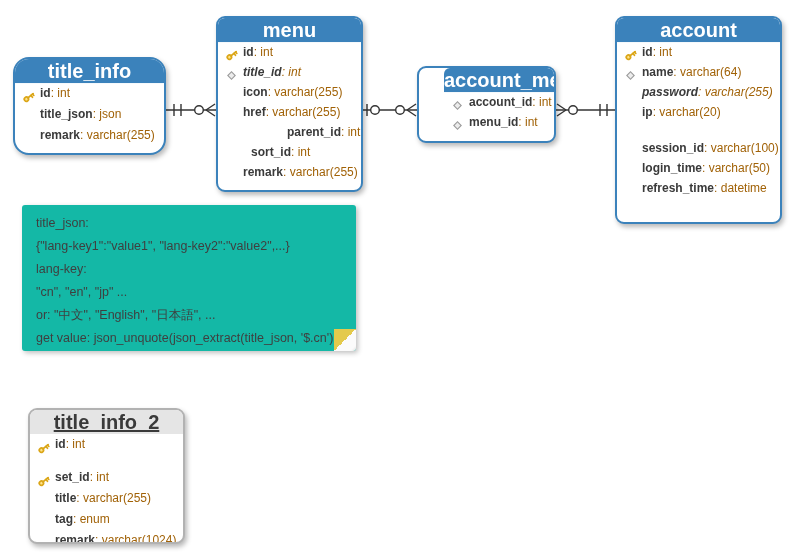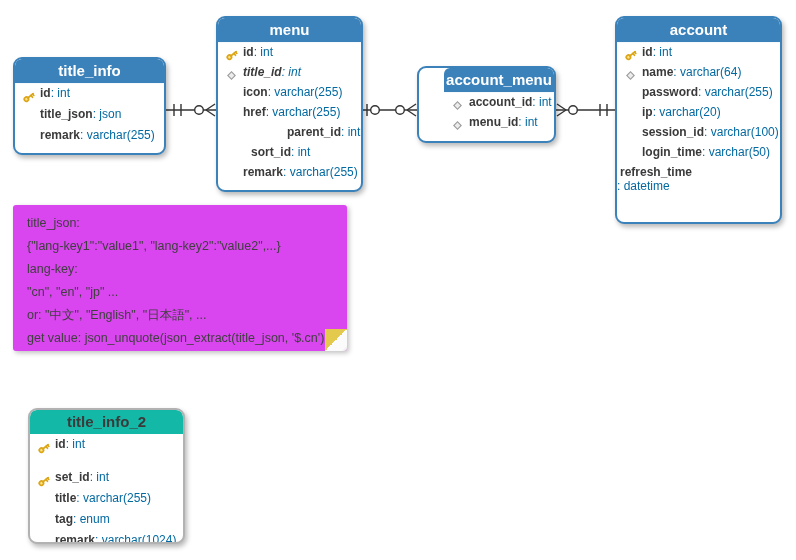--- a/index.html
+++ b/index.html
@@ -8,35 +8,35 @@
     font-family:"Liberation Sans",sans-serif;overflow:hidden;
   }
   #connector-layer{position:absolute;left:0;top:0;z-index:1;}
   .table{
     position:absolute;background:#fff;border:2px solid #3b82bb;border-radius:9px;
     box-shadow:2px 3px 5px rgba(0,0,0,.28);box-sizing:border-box;z-index:2;overflow:hidden;
   }
   .table.gray{border-color:#b2b2b2;}
   .thead{
     height:24px;background:#3b82bb;color:#fff;text-align:center;
-    font-size:15px;font-weight:bold;line-height:24px;
+    font-size:20px;font-weight:bold;line-height:24px;
     border-bottom:1px solid rgba(255,255,255,.95);
     border-radius:6px 6px 0 0;
   }
-  .table.gray .thead{background:#14b8a6;color:#3a3a3a;border-bottom-color:#fff;}
+  .table.gray .thead{background:#e5e5e5;color:#3a3a3a;border-bottom-color:#fff;text-decoration:underline;}
   .tbody{padding-top:2px;}
   .trow{display:flex;font-size:12px;}
   .ticon{width:17px;margin-left:5px;display:flex;justify-content:center;align-items:center;}
   .fname{color:#3a3a3a;font-weight:bold;margin-left:3px;white-space:pre;}
-  .ftype{color:#0369a1;white-space:pre;}
+  .ftype{color:#a16207;white-space:pre;}
   .ftype::before{content:": ";}
   .note{
-    position:absolute;background:#d946ef;border-radius:3px;
+    position:absolute;background:#14b8a6;border-radius:3px;
     box-shadow:2px 2px 5px rgba(0,0,0,.25);box-sizing:border-box;
-    padding:7px 14px;z-index:2;
+    padding:7px 14px;z-index:2;margin-left:9px;
   }
   .note-line{font-size:12.5px;color:#3f3f3f;line-height:23px;white-space:pre;}
   .note-fold{
     position:absolute;right:0;bottom:0;width:22px;height:22px;
     background:linear-gradient(135deg,#e4ca4c 0 50%,#fbfbfb 50% 86%,#e2e2e2 100%);
     border-radius:0 0 3px 0;
   }
 </style>
 </head>
 <body>
@@ -46,21 +46,21 @@
   <div class="note" id="sticky-note" style="left: 13px; top: 205px; width: 334px; height: 146px;">
     <div class="note-line">title_json:</div>
     <div class="note-line">{"lang-key1":"value1", "lang-key2":"value2",...}</div>
     <div class="note-line">lang-key:</div>
     <div class="note-line">"cn", "en", "jp" ...</div>
     <div class="note-line">or: "中文", "English", "日本語", ...</div>
     <div class="note-line">get value: json_unquote(json_extract(title_json, '$.cn')</div>
     <div class="note-fold"></div>
   </div>
 
-<div class="table blue" style="left: 13px; top: 57px; width: 153px; height: 98px;">
+<div class="table blue" style="left: 13px; top: 57px; width: 153px; height: 98px; border-radius: 16px;">
       <div class="thead"><span>title_info</span></div>
       <div class="tbody">
         <div class="trow" style="height: 21px;">
           <span class="ticon">
             <svg width="14" height="14" viewBox="0 0 14 14">
               <g transform="rotate(-40 7 7)" stroke="#dba617" stroke-width="1.7" fill="none" stroke-linecap="round">
                 <circle cx="3.6" cy="7" r="2.1" fill="#ffe28a"></circle>
                 <path d="M5.8 7 H12.4"></path>
                 <path d="M9.5 7 v2.4"></path>
                 <path d="M11.7 7 v1.9"></path>
@@ -177,41 +177,41 @@
         </div>
         <div class="trow" style="height: 20px;">
           <span class="ticon">
             <svg width="11" height="11" viewBox="0 0 11 11">
               <rect x="2.9" y="2.9" width="5.2" height="5.2" fill="#ececec" stroke="#9b9b9b" stroke-width="1.1" transform="rotate(45 5.5 5.5)"></rect>
             </svg>
           </span>
           <span class="fname">name</span>
           <span class="ftype">varchar(64)</span>
         </div>
-        <div class="trow" style="height: 20px;">
+        <div class="trow" style="height: 20px; font-style: italic;">
           <span class="ticon"></span>
           <span class="fname">password</span>
           <span class="ftype">varchar(255)</span>
         </div>
         <div class="trow" style="height: 20px;">
           <span class="ticon"></span>
           <span class="fname">ip</span>
           <span class="ftype">varchar(20)</span>
         </div>
-        <div class="trow" style="height: 20px;">
+        <div class="trow" style="height: 20px; margin-top: 16px;">
           <span class="ticon"></span>
           <span class="fname">session_id</span>
           <span class="ftype">varchar(100)</span>
         </div>
         <div class="trow" style="height: 20px;">
           <span class="ticon"></span>
           <span class="fname">login_time</span>
           <span class="ftype">varchar(50)</span>
         </div>
-        <div class="trow" style="height: 20px; flex-direction: column;">
+        <div class="trow" style="height: 20px;">
           <span class="ticon"></span>
           <span class="fname">refresh_time</span>
           <span class="ftype">datetime</span>
         </div>
       </div>
     </div>
     <div class="table gray" style="left: 28px; top: 408px; width: 157px; height: 136px;">
       <div class="thead"><span>title_info_2</span></div>
       <div class="tbody">
         <div class="trow" style="height: 21px;">

